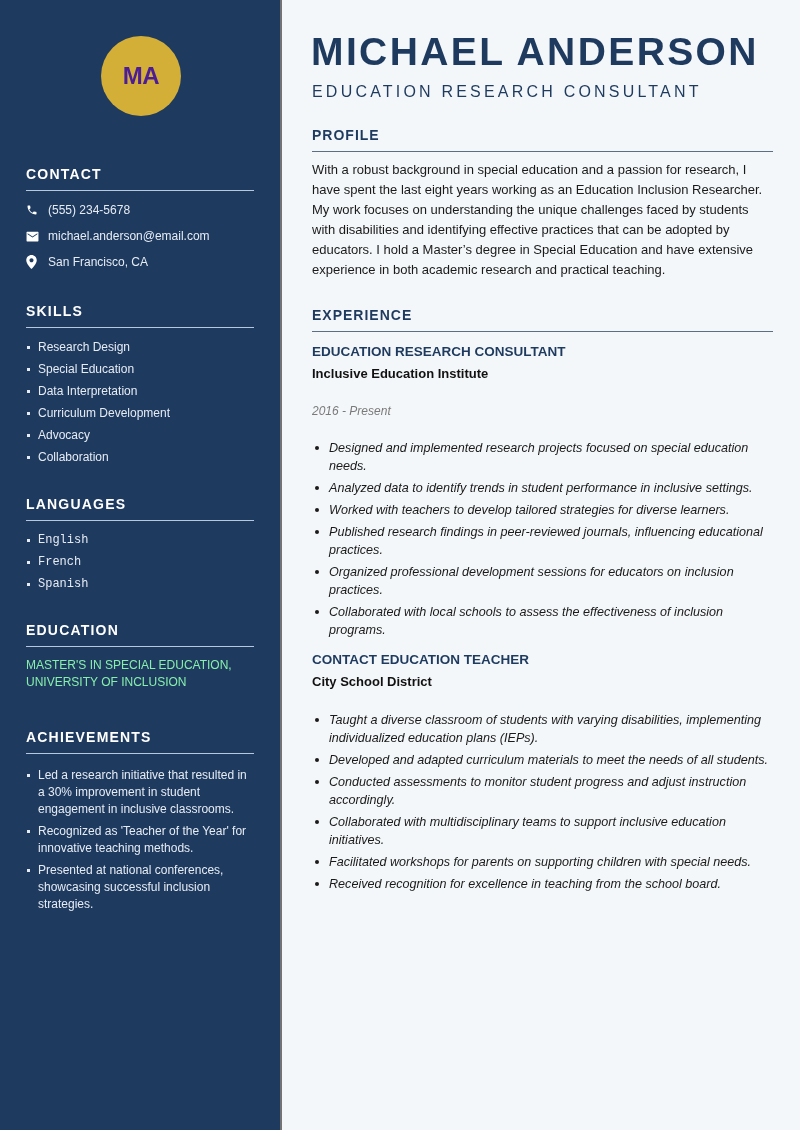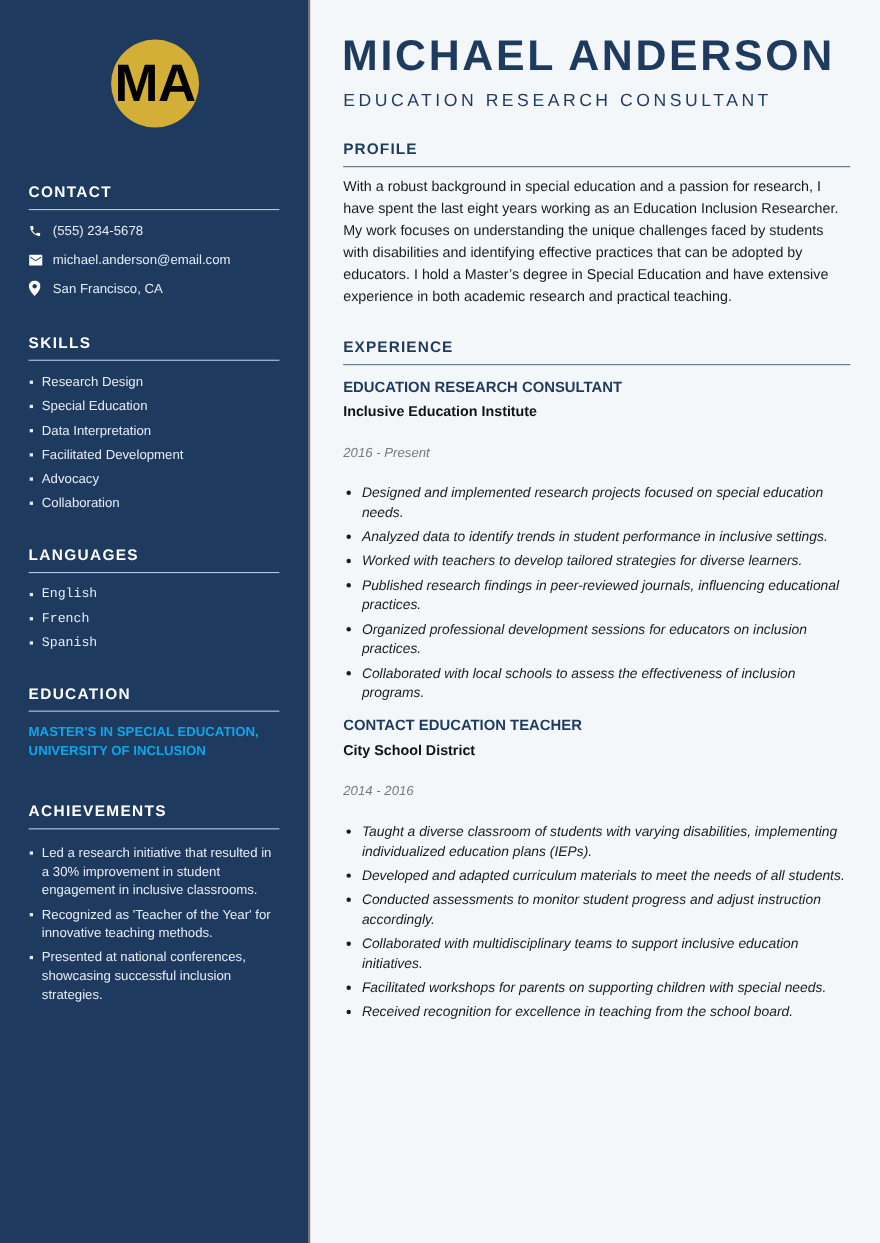--- a/index.html
+++ b/index.html
@@ -14,22 +14,22 @@
       position: absolute; left: 0; top: 0;
       width: 280px; height: 1130px;
       background: #1e3a5f;
       color: #ffffff;
       padding: 0 26px;
     }
     .avatar {
       position: absolute; left: 101px; top: 36px;
       width: 80px; height: 80px; border-radius: 50%;
       background: #d4af37;
-      color: #000000;
-      font-weight: 700; font-size: 48px;
+      color: #4c1d95;
+      font-weight: 700; font-size: 24px;
       display: flex; align-items: center; justify-content: center;
       letter-spacing: -0.5px;
     }
     .side-section { position: absolute; left: 26px; width: 228px; }
     .side-h {
       font-size: 14px; font-weight: 700; letter-spacing: 1.2px;
       color: #ffffff;
       padding-bottom: 8px;
       border-bottom: 1.5px solid #b6c8e0;
     }
@@ -46,21 +46,21 @@
       font-size: 12px; color: #e6ecf4;
       padding-left: 12px;
       line-height: 17px;
       margin-bottom: 5px;
     }
     .side-list li::before {
       content: ""; position: absolute; left: 1px; top: 7px;
       width: 3px; height: 3px; background: #e6ecf4;
     }
     .edu-text {
-      font-size: 12px; font-weight: 700; color: #0ea5e9;
+      font-size: 12px; font-weight: 400; color: #86efac;
       line-height: 17px; margin-top: 10px;
     }
 
     .main {
       position: absolute; left: 280px; top: 0;
       width: 604px; height: 1130px;
       border-left: 2px solid #737373;
       padding-left: 28px;
     }
     .name {
@@ -146,21 +146,21 @@
       </div>
     </div>
   </section>
 
   <section class="side-section" style="top:303px;">
     <h2 class="side-h">SKILLS</h2>
     <ul class="side-list" style="margin-top:11px;">
       <li>Research Design</li>
       <li>Special Education</li>
       <li>Data Interpretation</li>
-      <li>Facilitated Development</li>
+      <li>Curriculum Development</li>
       <li>Advocacy</li>
       <li>Collaboration</li>
     </ul>
   </section>
 
   <section class="side-section" style="top:496px;">
     <h2 class="side-h">LANGUAGES</h2>
     <ul class="side-list" style="margin-top:11px;font-family:Liberation Mono, monospace;">
       <li>English</li>
       <li>French</li>
@@ -208,21 +208,20 @@
         <li>Worked with teachers to develop tailored strategies for diverse learners.</li>
         <li>Published research findings in peer-reviewed journals, influencing educational practices.</li>
         <li>Organized professional development sessions for educators on inclusion practices.</li>
         <li>Collaborated with local schools to assess the effectiveness of inclusion programs.</li>
       </ul>
     </div>
 
     <div class="job" style="margin-top:12px;">
       <div class="job-title">CONTACT EDUCATION TEACHER</div>
       <div class="job-company">City School District</div>
-      <div class="job-date">2014 - 2016</div>
       <ul class="job-list">
         <li>Taught a diverse classroom of students with varying disabilities, implementing individualized education plans (IEPs).</li>
         <li>Developed and adapted curriculum materials to meet the needs of all students.</li>
         <li>Conducted assessments to monitor student progress and adjust instruction accordingly.</li>
         <li>Collaborated with multidisciplinary teams to support inclusive education initiatives.</li>
         <li>Facilitated workshops for parents on supporting children with special needs.</li>
         <li>Received recognition for excellence in teaching from the school board.</li>
       </ul>
     </div>
   </section>

